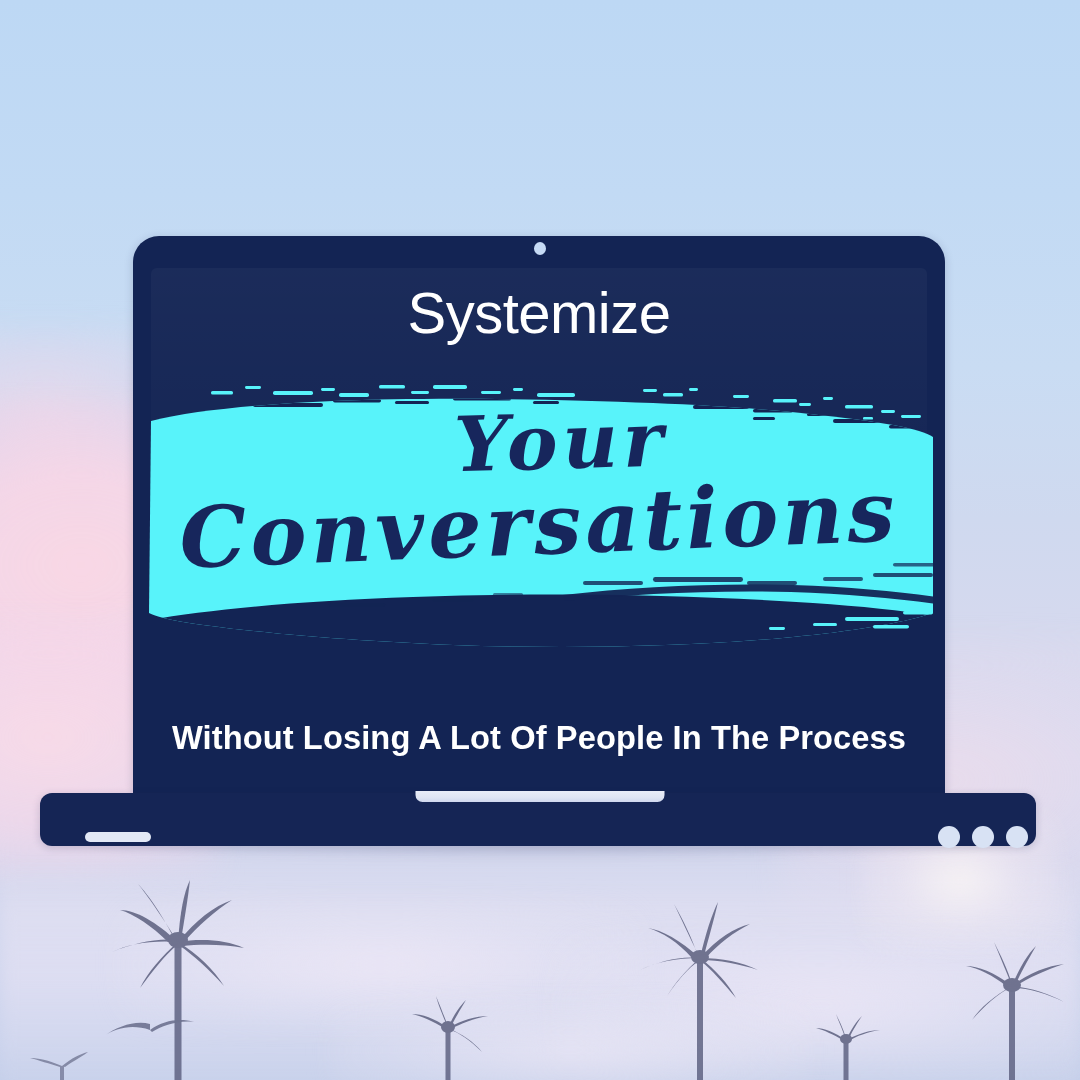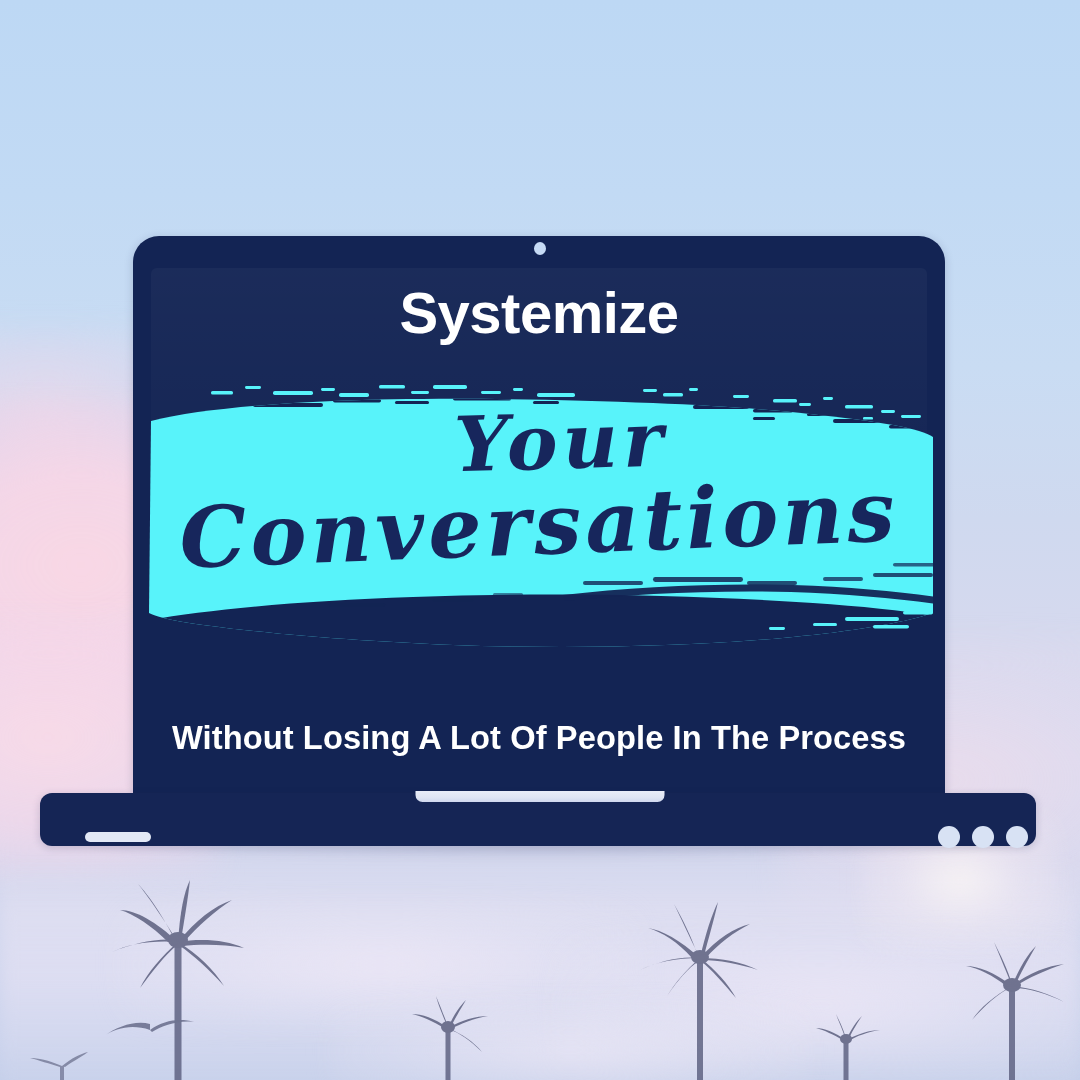--- a/index.html
+++ b/index.html
@@ -127,21 +127,21 @@
     transform:translateX(-50%);
     width:12px; height:13px; border-radius:50%;
     background:#c6dbf5;
   }
 
   .headline {
     position:absolute; left:133px; top:283px; width:812px;
     text-align:center;
     color:#ffffff;
     font-family:"Liberation Sans", sans-serif;
-    font-weight:bold;
+    font-weight:normal;
     font-size:58px;
     letter-spacing:-0.5px;
     line-height:1.05;
   }
 
   .subline {
     position:absolute; left:133px; top:718px; width:812px;
     text-align:center;
     color:#ffffff;
     font-family:"Liberation Sans", sans-serif;

